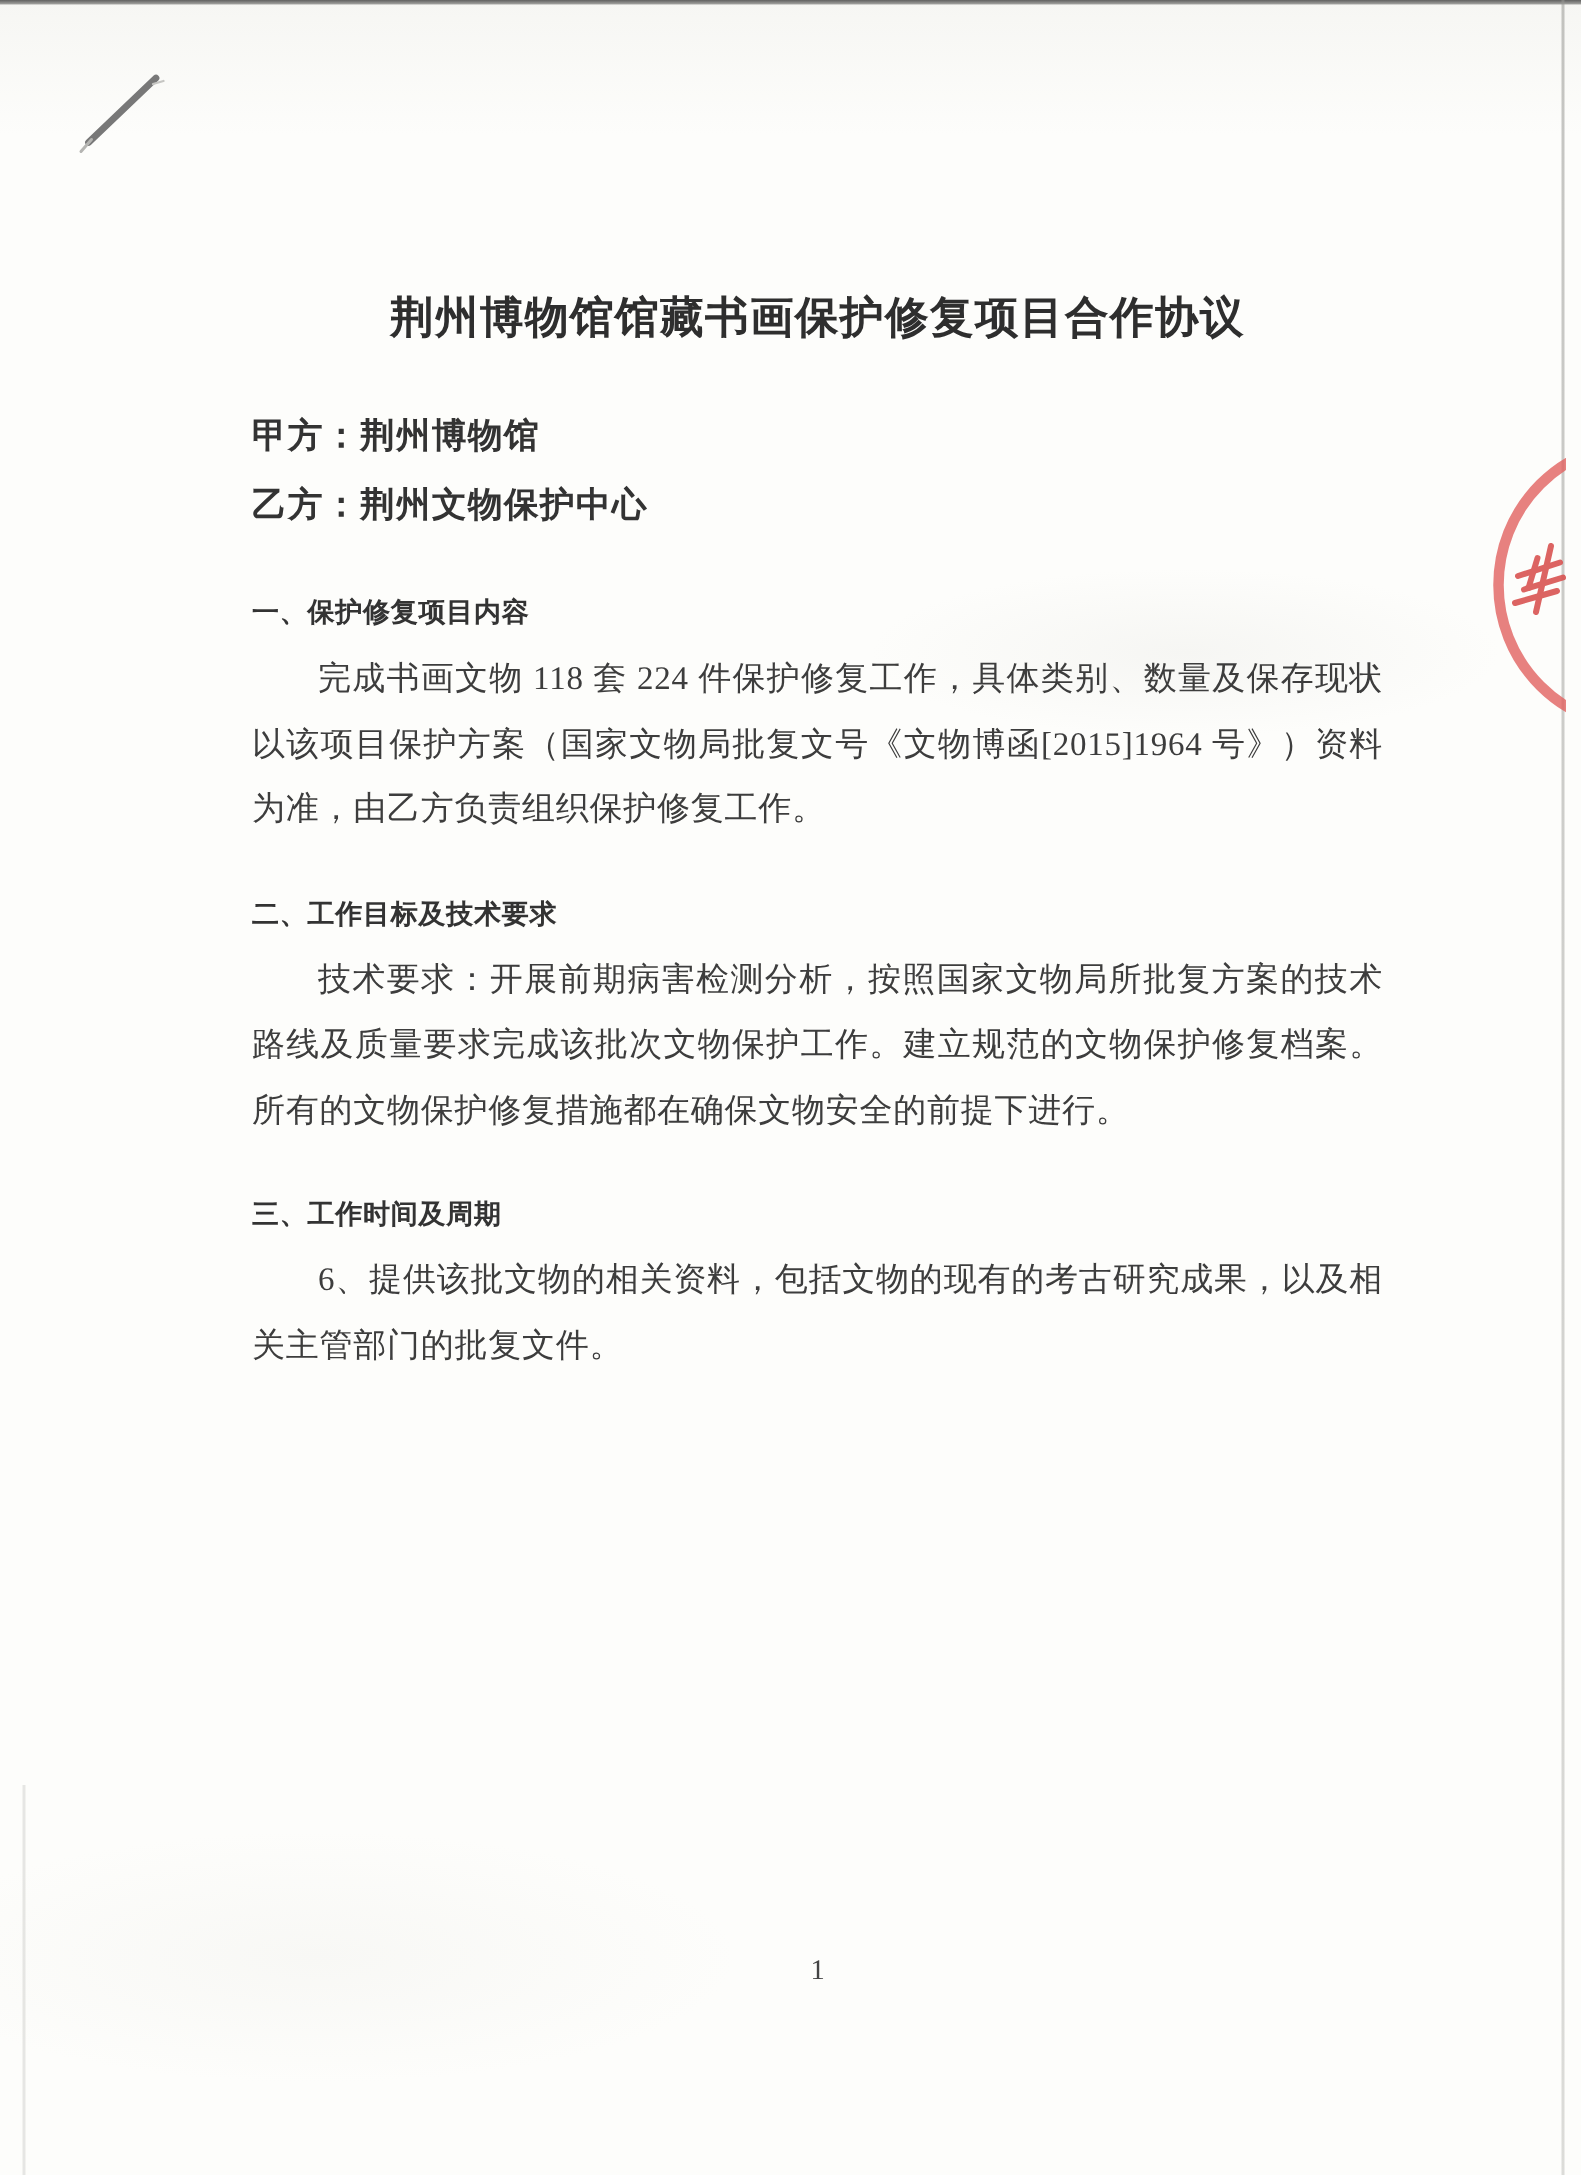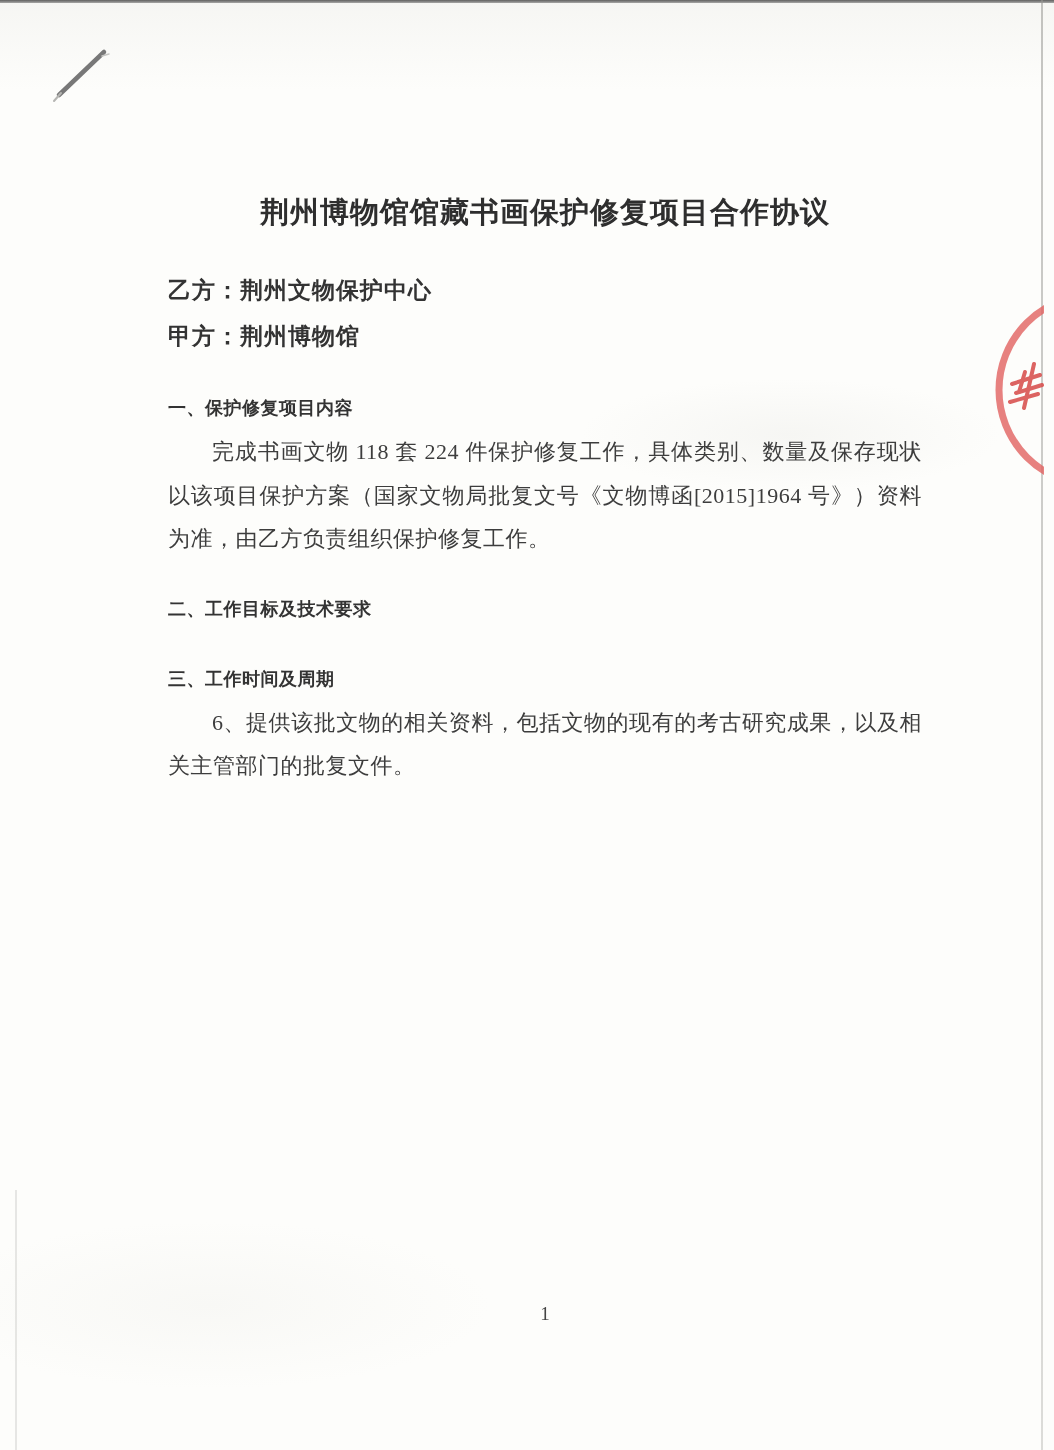--- a/index.html
+++ b/index.html
@@ -127,29 +127,30 @@
     <line x1="13" y1="53" x2="58" y2="10" stroke="#787878" stroke-width="4.5" stroke-linecap="round"></line>
     <line x1="8" y1="59" x2="15" y2="51" stroke="#b5b5b2" stroke-width="2" stroke-linecap="round"></line>
     <line x1="56" y1="14" x2="63" y2="12" stroke="#c6c6c3" stroke-width="1.5" stroke-linecap="round"></line>
   </svg>
 
   <div class="content">
 
     <h1 class="title">荆州博物馆馆藏书画保护修复项目合作协议</h1>
 
     <div class="parties">
+      <div class="party">甲方：荆州博物馆</div>
       <div class="party">乙方：荆州文物保护中心</div>
-      <div class="party">甲方：荆州博物馆</div>
     </div>
 
 
     <h2 class="section-heading">一、保护修复项目内容</h2>
     <p class="body-text">完成书画文物 118 套 224 件保护修复工作，具体类别、数量及保存现状以该项目保护方案（国家文物局批复文号《文物博函[2015]1964 号》）资料为准，由乙方负责组织保护修复工作。</p>
 
     <h2 class="section-heading">二、工作目标及技术要求</h2>
+    <p class="body-text">技术要求：开展前期病害检测分析，按照国家文物局所批复方案的技术路线及质量要求完成该批次文物保护工作。建立规范的文物保护修复档案。所有的文物保护修复措施都在确保文物安全的前提下进行。</p>
 
     <h2 class="section-heading">三、工作时间及周期</h2>
 
     <p class="body-text">6、提供该批文物的相关资料，包括文物的现有的考古研究成果，以及相关主管部门的批复文件。</p>
 
   </div>
 
   <div class="page-number">1</div>
 
   <div class="seal">

